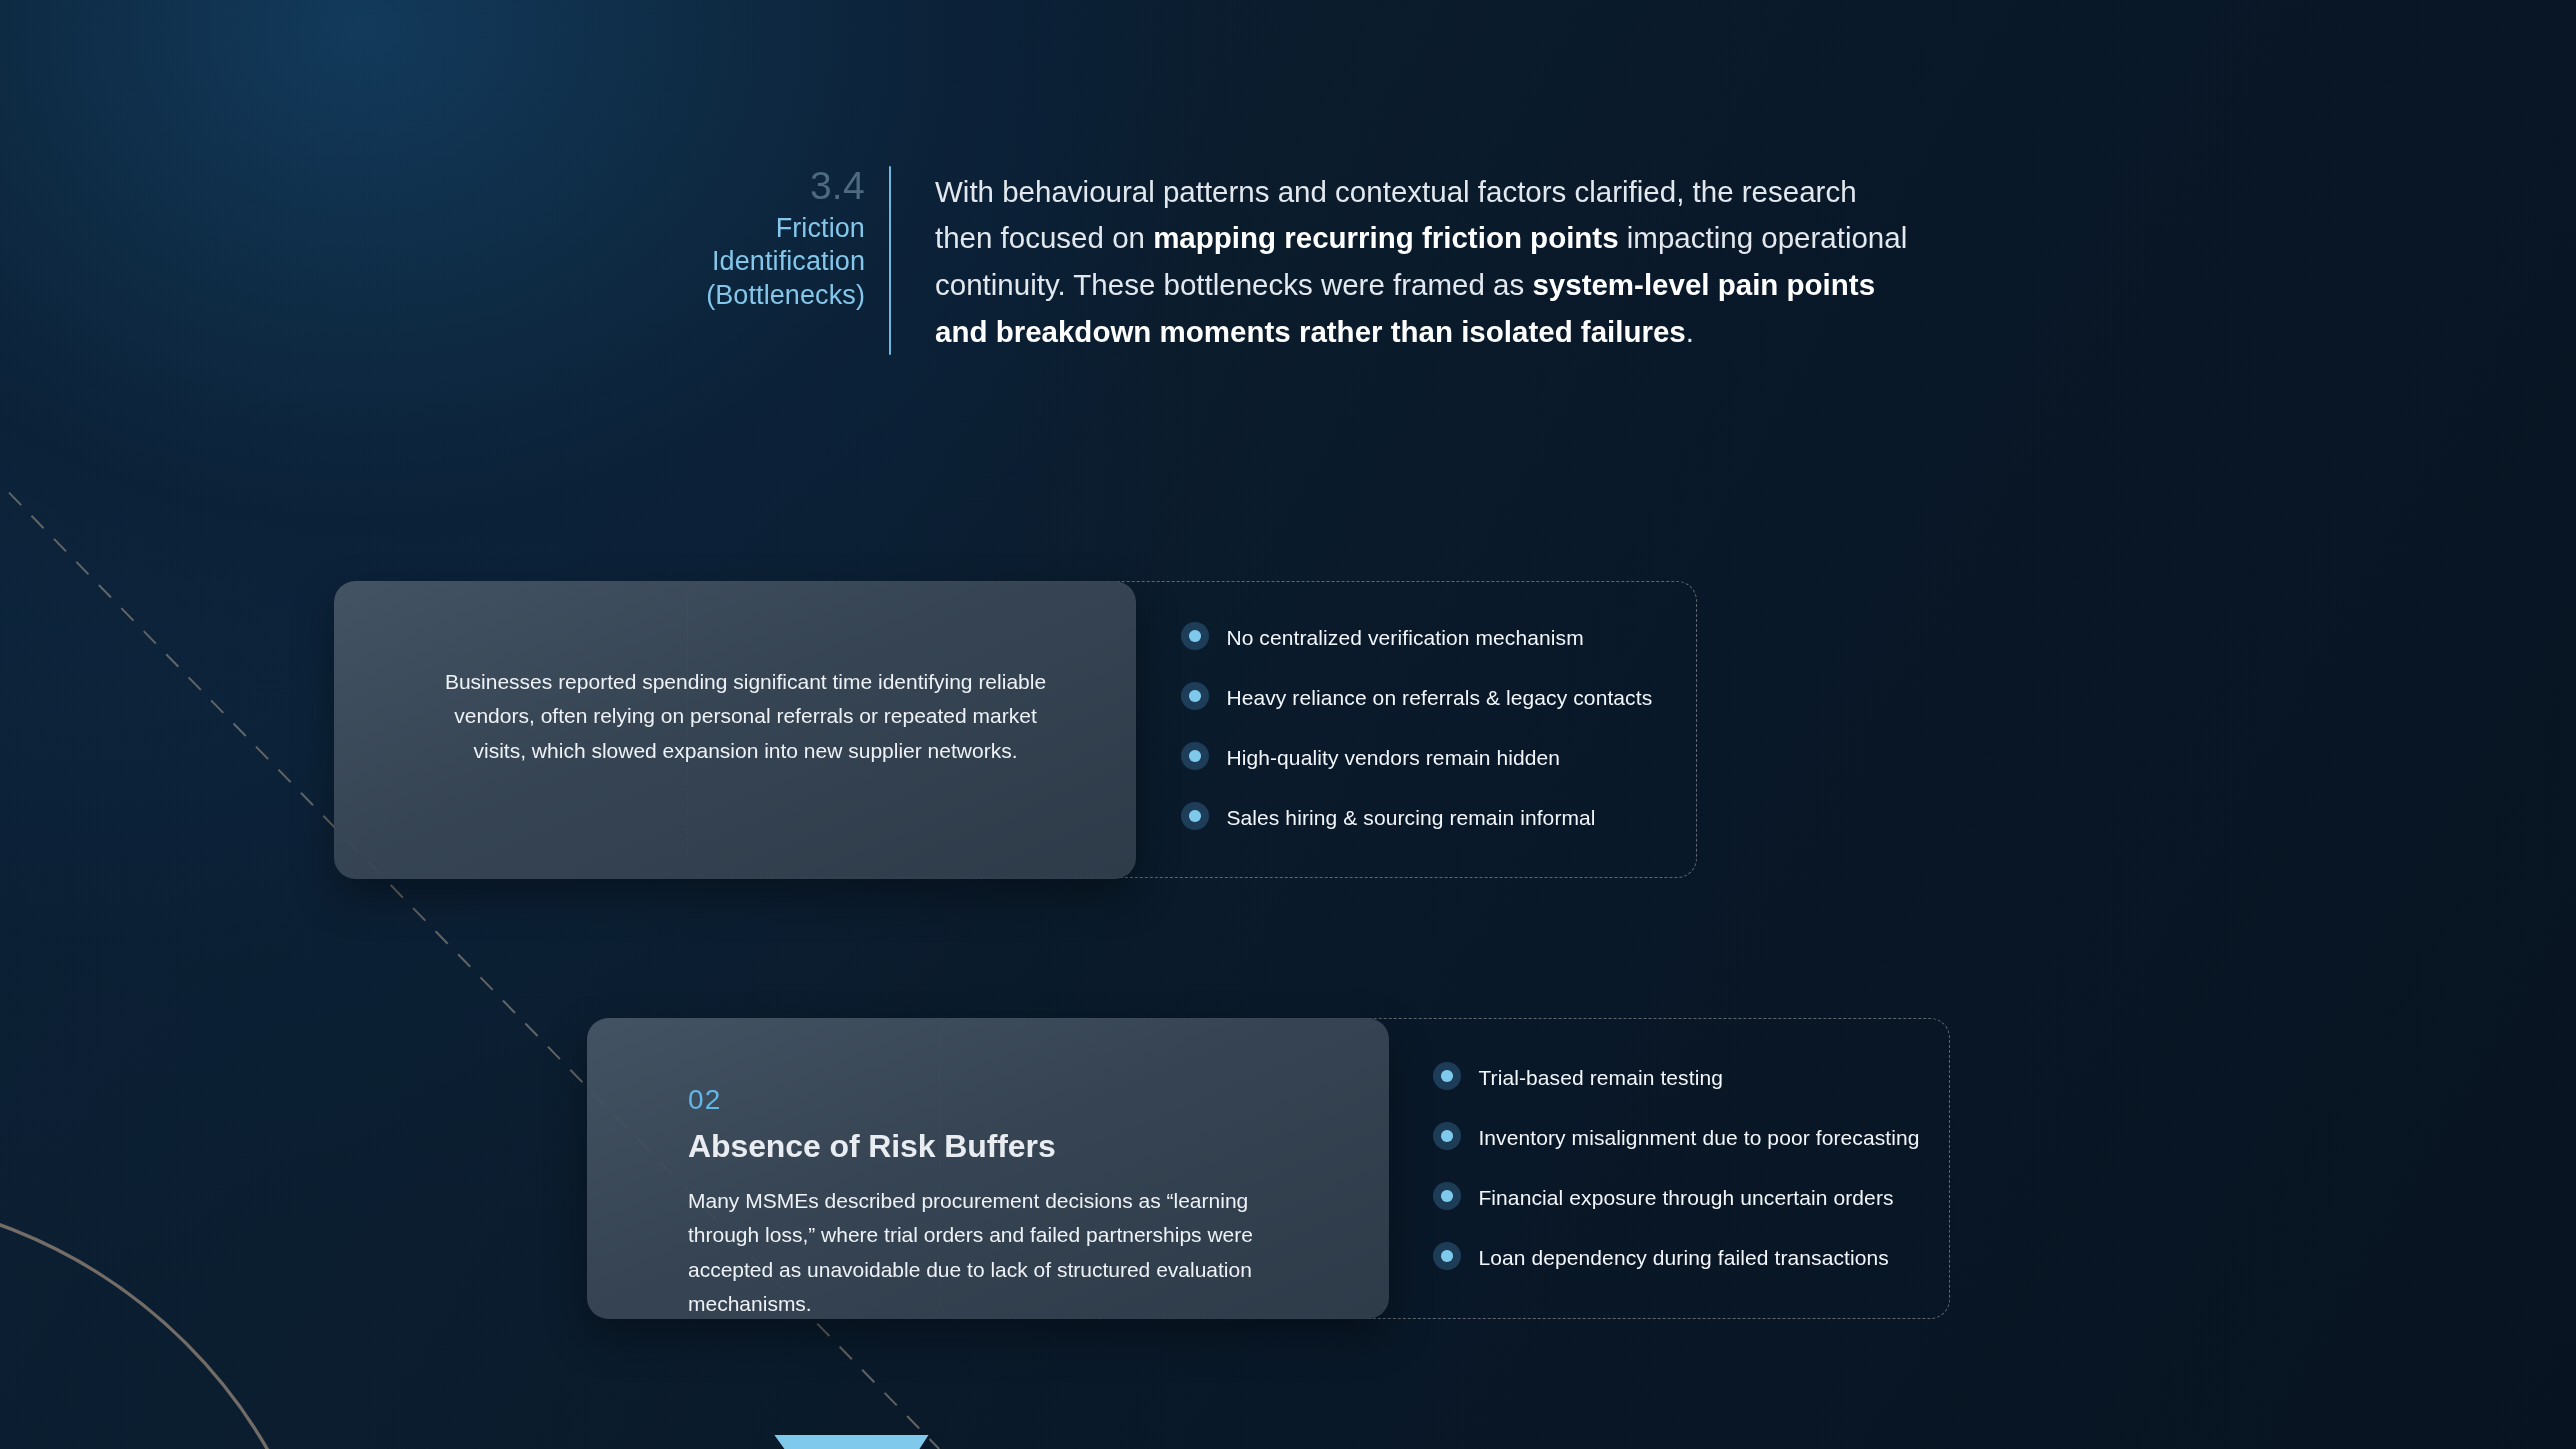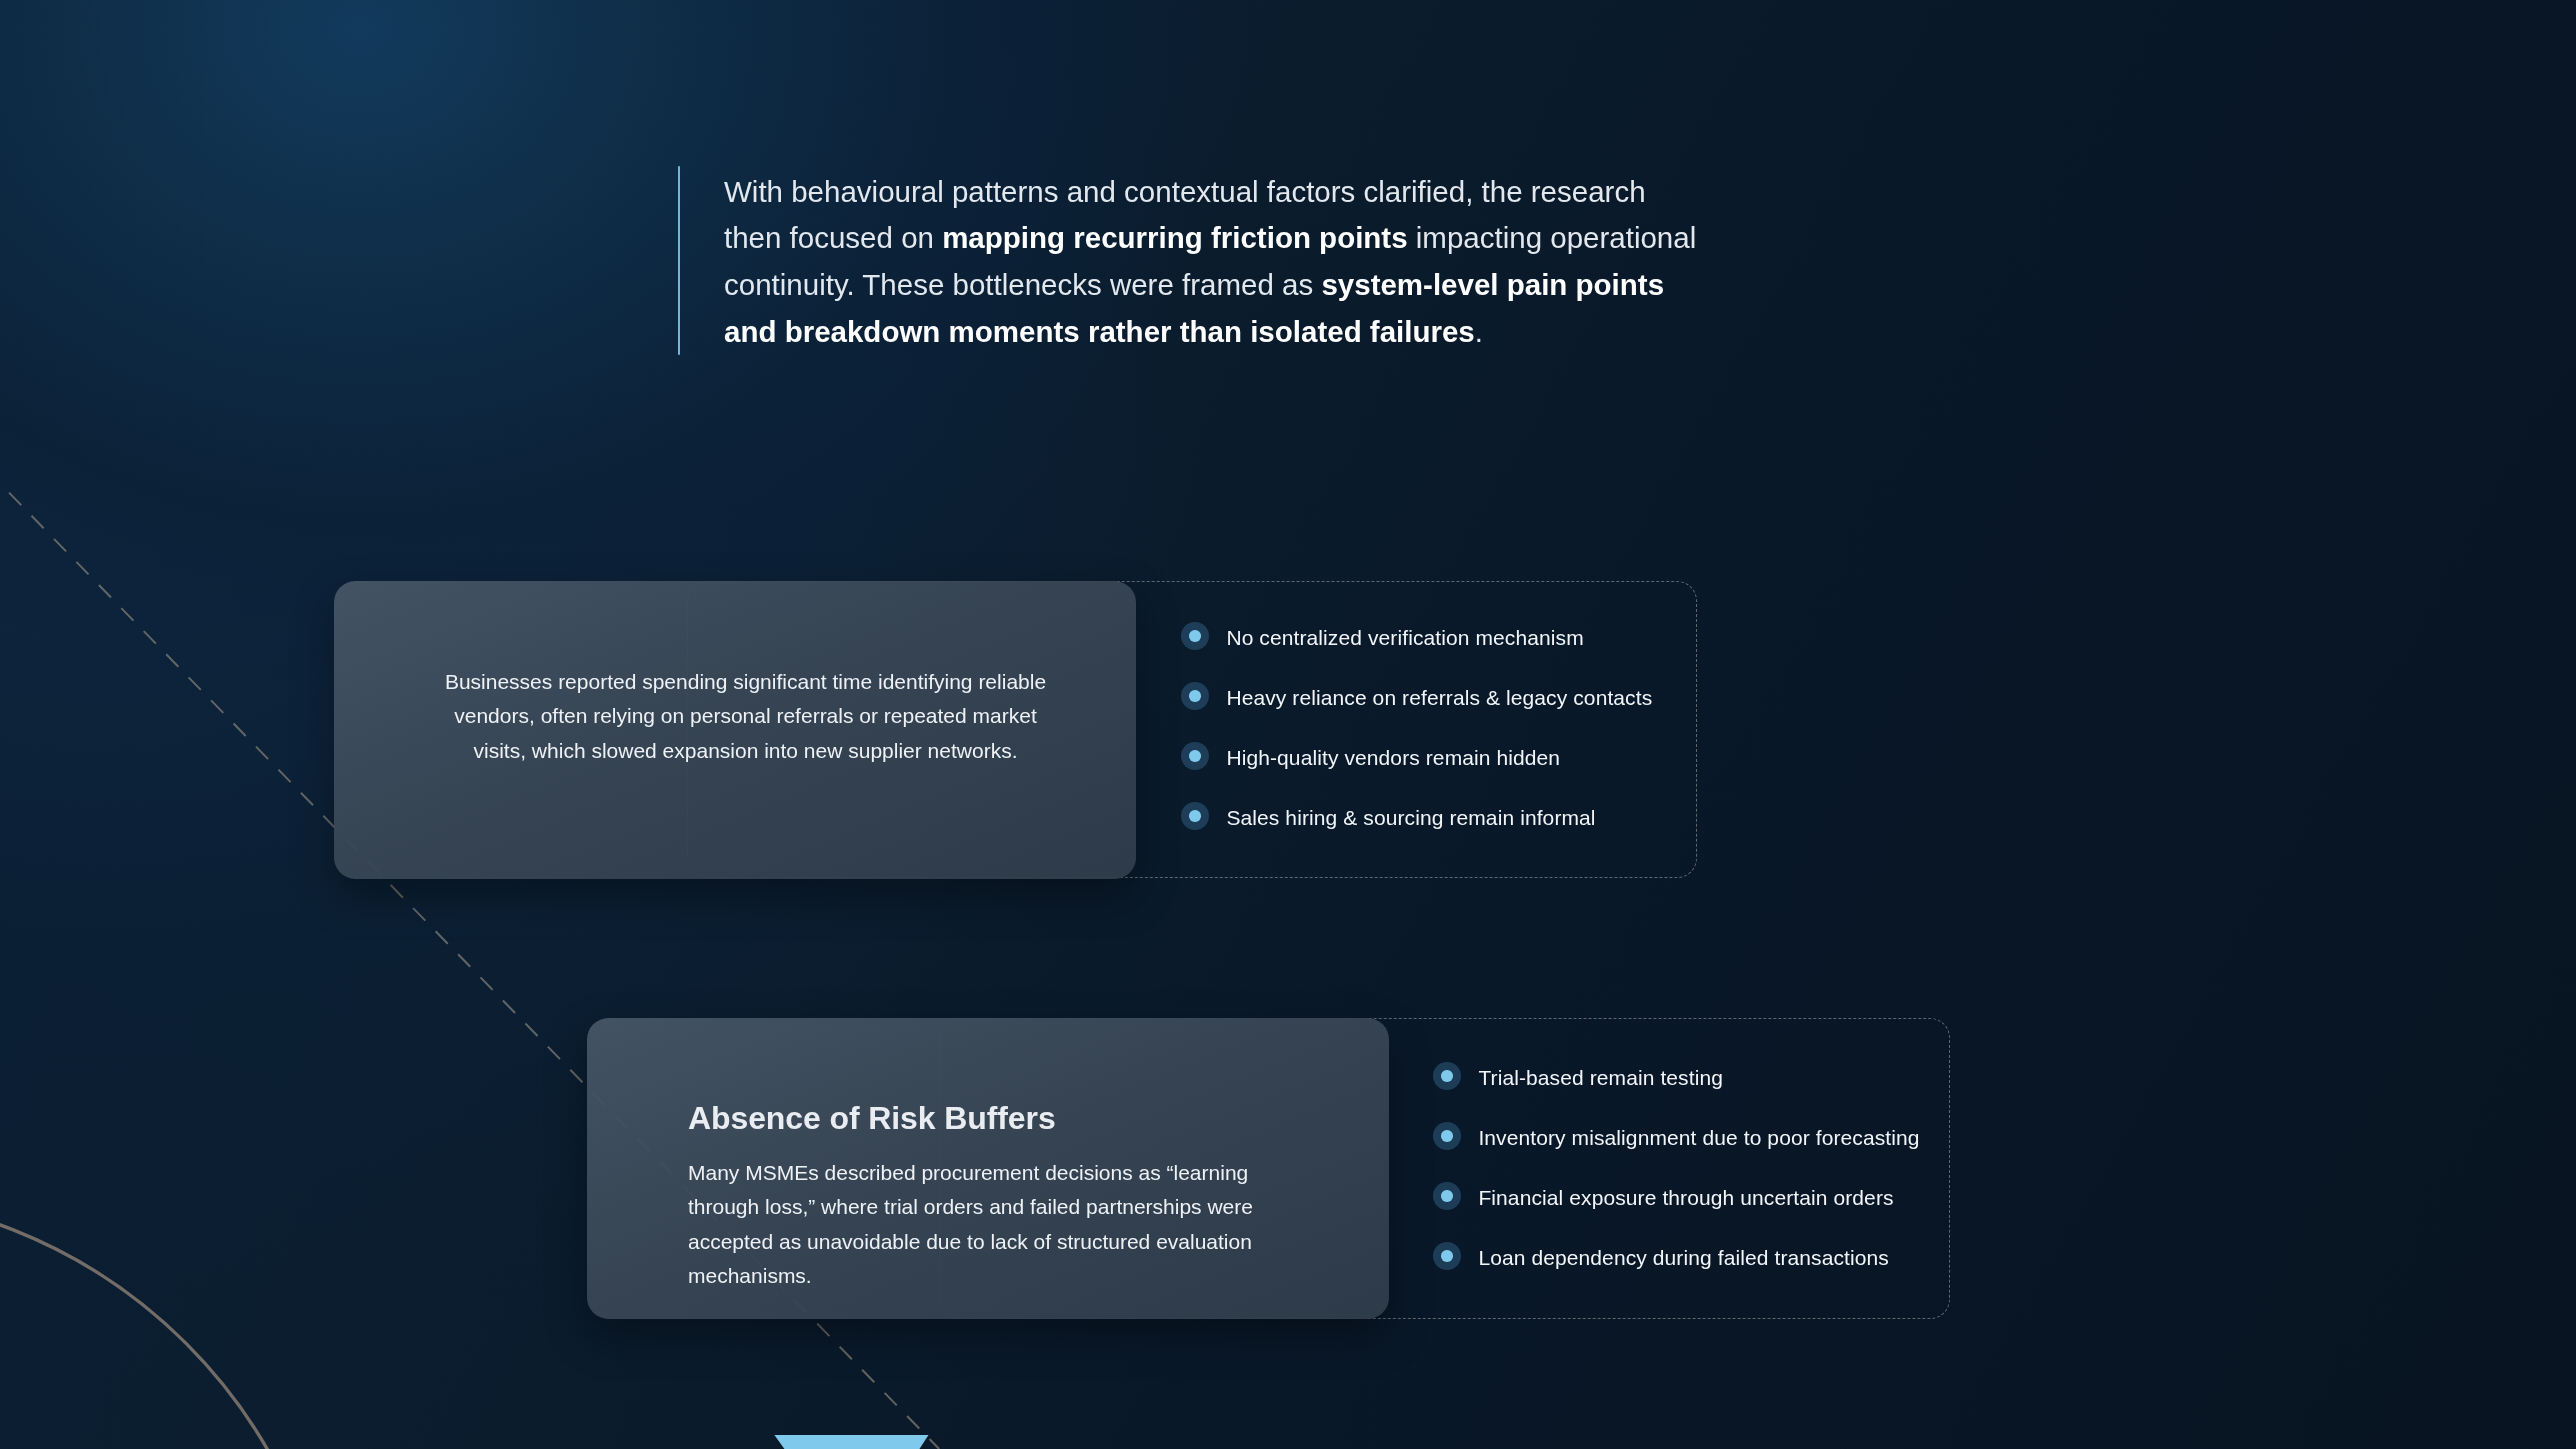--- a/index.html
+++ b/index.html
@@ -168,20 +168,24 @@
 <div id="bg-noise"></div>
 
 <svg id="bg-deco" viewBox="0 0 3840 2160" preserveAspectRatio="none">
 
   <path d="M -20 700 L 1400 2160" fill="none" stroke="#9a8f82" stroke-opacity="0.62" stroke-width="3" stroke-dasharray="26 22"></path>
 
   <path d="M -260 1780 A 760 760 0 0 1 500 2540" fill="none" stroke="#8d8074" stroke-opacity="0.8" stroke-width="5"></path>
 </svg>
 
 <div class="section-header">
+  <div class="sh-left">
+    <div class="sh-num">3.4</div>
+    <div class="sh-label">Friction Identification (Bottlenecks)</div>
+  </div>
   <div class="sh-rule"></div>
   <div class="sh-body"><span>With behavioural patterns and contextual factors clarified, the research then focused on </span><b>mapping recurring friction points</b><span> impacting operational continuity. These bottlenecks were framed as </span><b>system-level pain points and breakdown moments rather than isolated failures</b><span>.</span></div>
 </div>
 
 <div class="item">
   <div class="dashed-box" style="left:687px; top:581px; width:1010px; height:297px;"></div>
 
   <div class="card" style="left:334px; top:581px; width:802px; height:298px;">
     <div class="card-inner" style="padding:64px 47px 0 98px;">
       <div class="card-desc" style="max-width:627px;text-align:center;">Businesses reported spending significant time identifying reliable vendors, often relying on personal referrals or repeated market visits, which slowed expansion into new supplier networks.</div>
@@ -214,20 +218,21 @@
       <span class="bullet-text">Sales hiring &amp; sourcing remain informal</span>
     </div>
   </div>
 </div>
 
 <div class="item">
   <div class="dashed-box" style="left:939px; top:1018px; width:1011px; height:301px;"></div>
 
   <div class="card" style="left:587px; top:1018px; width:802px; height:301px;">
     <div class="card-inner" style="padding:68px 47px 0 101px;">
+      <div class="card-num">02</div>
       <div class="card-title">Absence of Risk Buffers</div>
       <div class="card-desc" style="max-width:627px;">Many MSMEs described procurement decisions as “learning through loss,” where trial orders and failed partnerships were accepted as unavoidable due to lack of structured evaluation mechanisms.</div>
     </div>
   </div>
 
   <div class="bullets" style="left:1433px; top:1062px;">
     <div class="bullet">
       <span class="dot">
           <i></i>
         </span>

